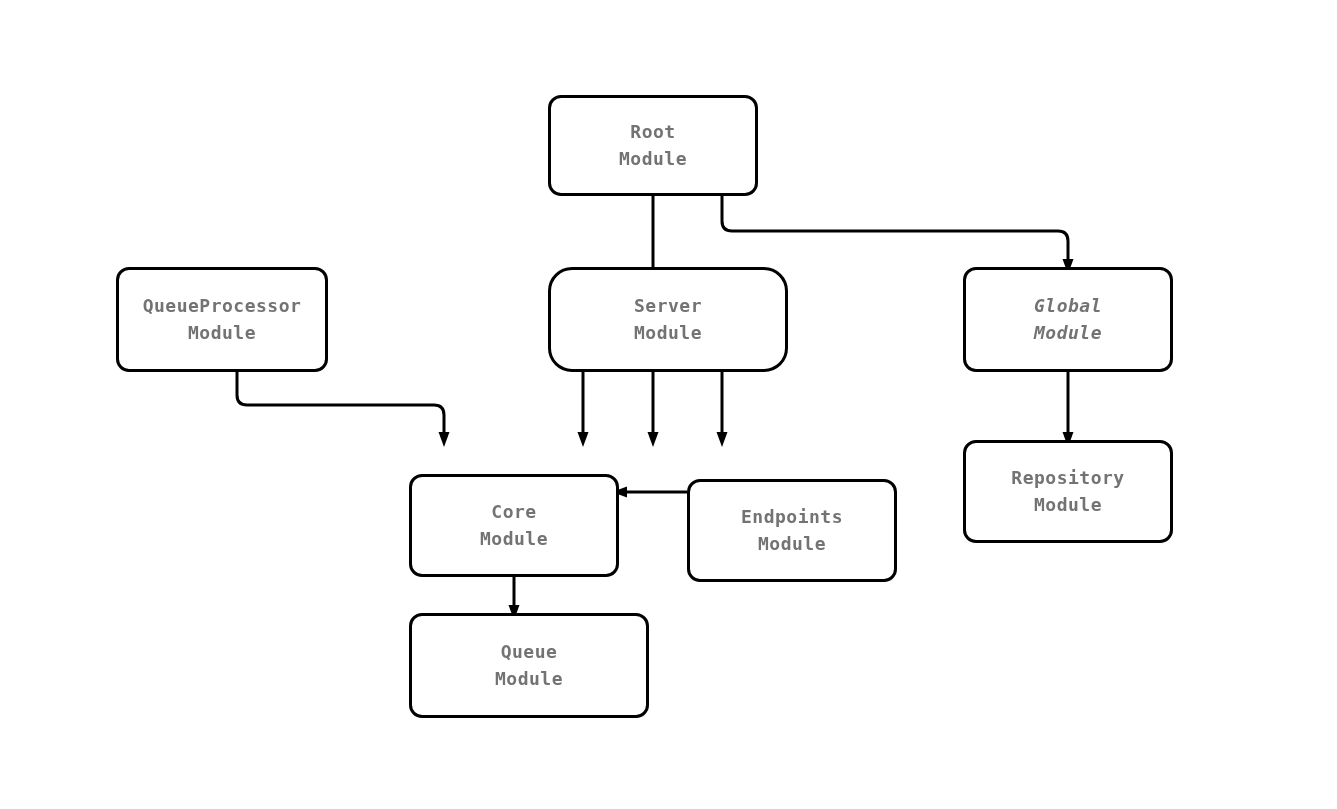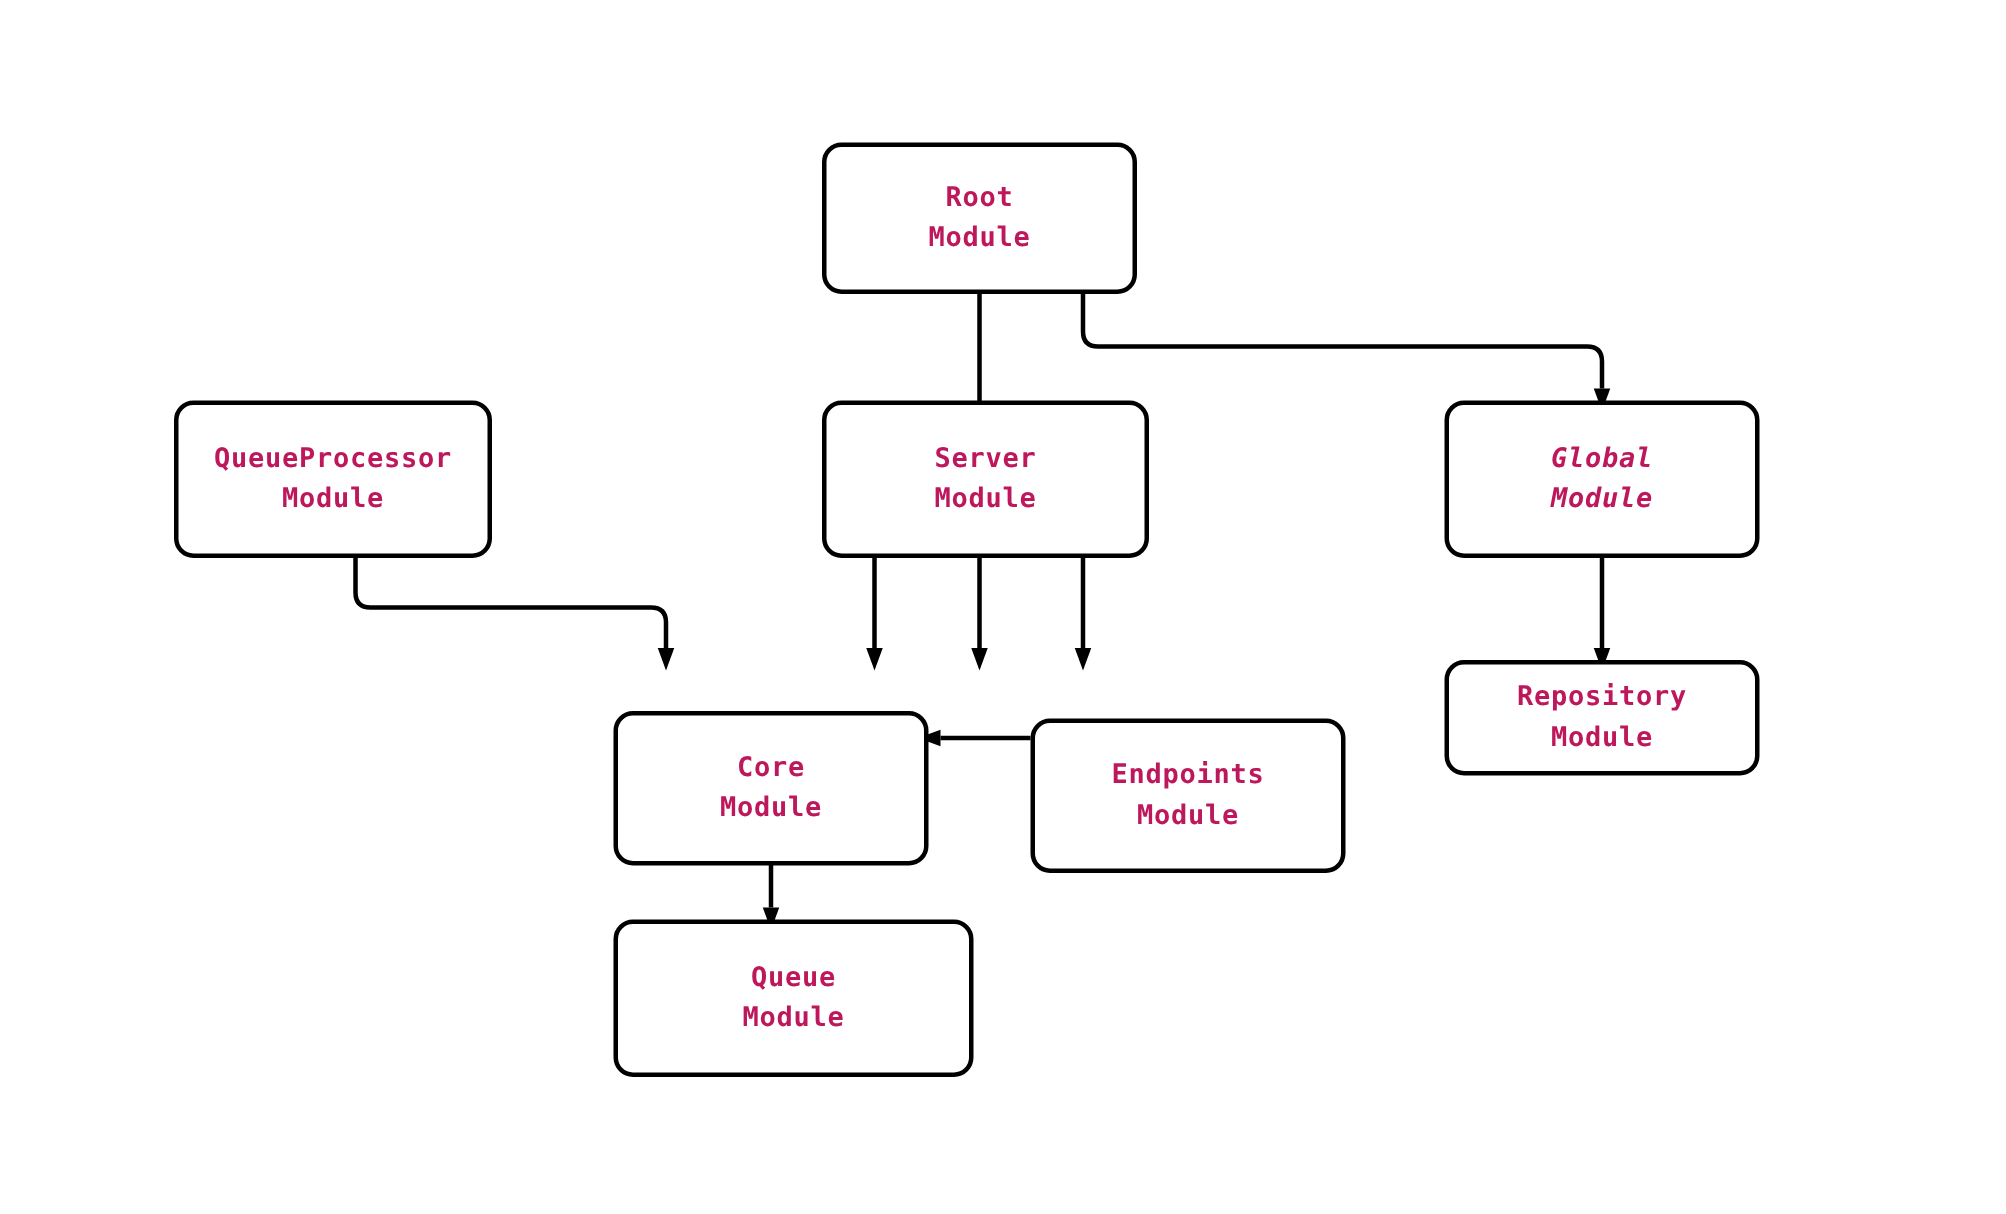--- a/index.html
+++ b/index.html
@@ -42,21 +42,21 @@
     border-radius: 13px;
     display: flex;
     flex-direction: column;
     align-items: center;
     justify-content: center;
     line-height: 1.45;
   }
   .node-label {
     display: block;
     text-align: center;
-    color: #be185d;
+    color: #737373;
     font-size: 18px;
     font-weight: 700;
     letter-spacing: 0.5px;
     white-space: pre;
   }
   .node-label.line2 {
     margin-top: 1px;
   }
 </style>
 </head>
@@ -94,37 +94,37 @@
 
   <div id="node-layer">
       <div class="node" style="left: 548px; top: 95px; width: 210px; height: 101px; border-color: rgb(0, 0, 0); background: rgb(255, 255, 255);">
         <span class="node-label">Root</span>
         <span class="node-label line2">Module</span>
       </div>
       <div class="node" style="left: 116px; top: 267px; width: 212px; height: 105px; border-color: rgb(0, 0, 0); background: rgb(255, 255, 255);">
         <span class="node-label">QueueProcessor</span>
         <span class="node-label line2">Module</span>
       </div>
-      <div class="node" style="left: 548px; top: 267px; width: 218px; height: 105px; border-color: rgb(0, 0, 0); background: rgb(255, 255, 255);">
+      <div class="node" style="left: 548px; top: 267px; width: 240px; height: 105px; border-color: rgb(0, 0, 0); background: rgb(255, 255, 255); border-radius: 24px;">
         <span class="node-label">Server</span>
         <span class="node-label line2">Module</span>
       </div>
       <div class="node" style="left: 963px; top: 267px; width: 210px; height: 105px; border-color: rgb(0, 0, 0); background: rgb(255, 255, 255); font-style: italic;">
         <span class="node-label">Global</span>
         <span class="node-label line2">Module</span>
       </div>
       <div class="node" style="left: 409px; top: 440px; width: 210px; height: 103px; border-color: rgb(0, 0, 0); background: rgb(255, 255, 255); margin-top: 34px;">
         <span class="node-label">Core</span>
         <span class="node-label line2">Module</span>
       </div>
       <div class="node" style="left: 687px; top: 440px; width: 210px; height: 103px; border-color: rgb(0, 0, 0); background: rgb(255, 255, 255); margin-top: 39px;">
         <span class="node-label">Endpoints</span>
         <span class="node-label line2">Module</span>
       </div>
-      <div class="node" style="left: 963px; top: 440px; width: 210px; height: 77px; border-color: rgb(0, 0, 0); background: rgb(255, 255, 255); align-items: center;">
+      <div class="node" style="left: 963px; top: 440px; width: 210px; height: 103px; border-color: rgb(0, 0, 0); background: rgb(255, 255, 255); align-items: center;">
         <span class="node-label">Repository</span>
         <span class="node-label line2">Module</span>
       </div>
       <div class="node" style="left: 409px; top: 613px; width: 240px; height: 105px; border-color: rgb(0, 0, 0); background: rgb(255, 255, 255);">
         <span class="node-label">Queue</span>
         <span class="node-label line2">Module</span>
       </div>
     </div>
 
 </div>

